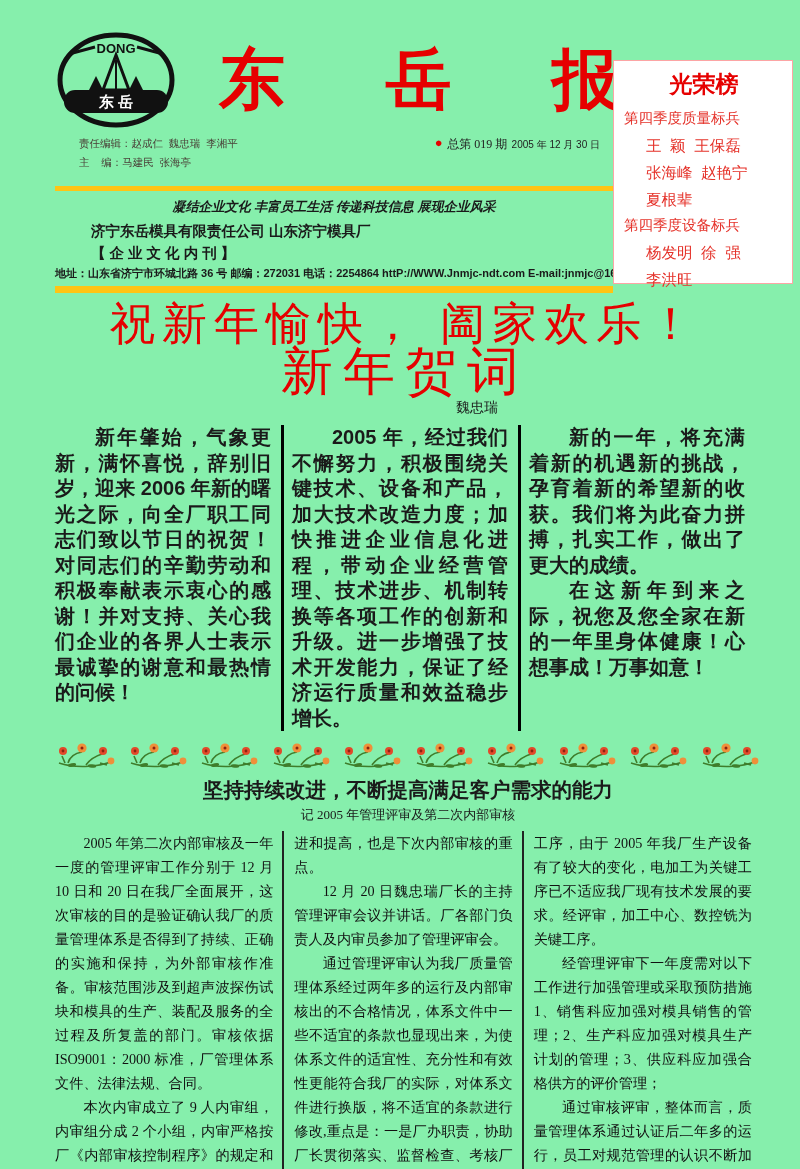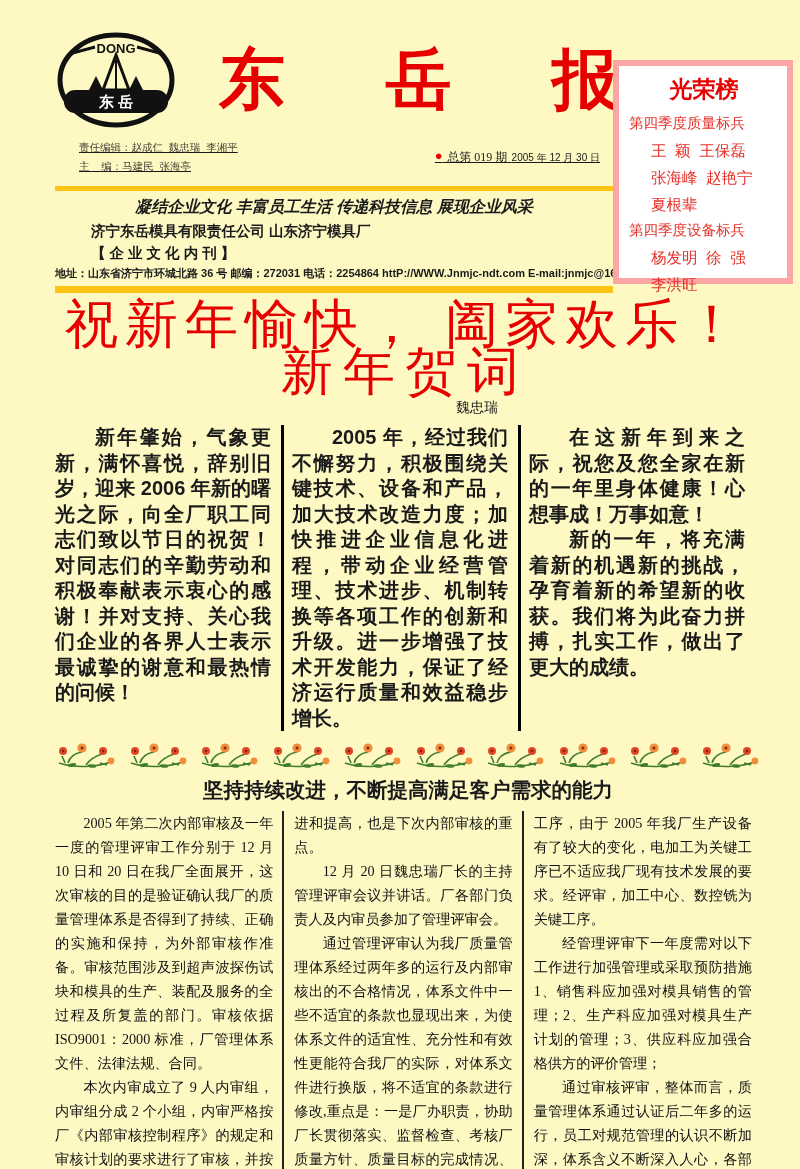--- a/index.html
+++ b/index.html
@@ -1,65 +1,65 @@
 <!DOCTYPE html>
 <html><head>
 <meta charset="utf-8">
 <style>
   html,body{margin:0;padding:0;background:#ffffff;}
   .page{
     position:relative;
     width:800px;height:1169px;
     margin:0 auto;
-    background:#fef9c3;
+    background:#86efac;
     overflow:hidden;
     font-family:"Liberation Sans","DejaVu Sans",sans-serif;
     color:#1a1a1a;
     box-sizing:border-box;
     padding:30px 10px 0 55px;
   }
   
   .header-left{width:555px;}
   .logo-title-row{display:flex;align-items:flex-start;}
   .logo{width:122px;height:100px;flex:0 0 auto;}
   .paper-title{
     flex:1;text-align:center;
     font-family:"Liberation Serif","DejaVu Serif",serif;
     font-weight:bold;color:#e60000;
     font-size:66px;line-height:100px;letter-spacing:42px;
     text-indent:42px;white-space:nowrap;
   }
-  .editors-issue-row{display:flex;justify-content:space-between;align-items:center;margin-top:4px;height:46px;text-decoration:underline;}
+  .editors-issue-row{display:flex;justify-content:space-between;align-items:flex-start;margin-top:4px;height:46px;}
   .editors{font-size:10.5px;line-height:19px;color:#4a4038;margin-left:24px;white-space:pre;}
   .issue{margin-right:10px;white-space:nowrap;padding-bottom:2px;}
   .issue .bullet{color:#e60000;font-size:13px;vertical-align:1px;}
   .issue .no{font-family:"Liberation Serif","DejaVu Serif",serif;font-size:12px;color:#222;}
   .issue .date{font-size:10px;color:#222;}
   
   .honor-box{
     position:absolute;top:60px;right:7px;width:180px;height:224px;
-    border:6px solid #fca5a5;background:#fff;box-sizing:border-box;
+    border:1px solid #fca5a5;background:#fff;box-sizing:border-box;
     padding:6px 8px 0 10px;
   }
   .honor-title{text-align:center;color:#e60000;font-weight:bold;font-size:23px;margin:2px 0 6px 0;}
   .honor-heading{color:#e5322a;font-size:14.5px;line-height:26px;font-family:Liberation Mono, monospace;}
   .honor-name{color:#e5322a;font-weight:normal;font-size:15.5px;line-height:27px;padding-left:22px;white-space:pre;}
   
   .masthead{width:558px;margin-top:6px;}
   .ybar{background:#ffc414;height:5px;width:100%;}
   .ybar.thick{height:7px;margin-top:3px;}
-  .slogans{font-size:16px;font-weight:bold;font-style:italic;text-align:center;line-height:26px;margin-top:3px;white-space:nowrap;}
+  .slogans{font-size:13px;font-weight:bold;font-style:italic;text-align:center;line-height:26px;margin-top:3px;white-space:nowrap;}
   .company-row{display:flex;justify-content:space-between;font-weight:bold;font-size:14.5px;line-height:22px;padding:0 4px 0 36px;white-space:nowrap;flex-direction:column;}
   .address{font-weight:bold;font-size:11px;line-height:19px;white-space:nowrap;}
   
   .greeting{width:700px;margin-top:6px;}
   .headline{
     font-family:"Liberation Serif","DejaVu Serif",serif;
     color:#e60000;text-align:center;
-    font-size:53px;line-height:50px;letter-spacing:7px;white-space:nowrap;
+    font-size:45px;line-height:50px;letter-spacing:7px;white-space:nowrap;
   }
   .subhead{
     font-family:"Liberation Serif","DejaVu Serif",serif;
     color:#e60000;text-align:center;
     font-size:52px;line-height:46px;letter-spacing:10px;
   }
   .author{font-size:14px;text-align:center;transform:translateX(72px);margin-top:4px;}
   .cols{display:flex;margin-top:8px;}
   .col{flex:1;box-sizing:border-box;}
   .cols.greet-cols .col{padding:0 10px 0 0;}
@@ -143,22 +143,22 @@
     <div class="subhead">新年贺词</div>
     <div class="author">魏忠瑞</div>
     <div class="cols greet-cols">
       <div class="col">
         <p>新年肇始，气象更新，满怀喜悦，辞别旧岁，迎来 2006 年新的曙光之际，向全厂职工同志们致以节日的祝贺！对同志们的辛勤劳动和积极奉献表示衷心的感谢！并对支持、关心我们企业的各界人士表示最诚挚的谢意和最热情的问候！</p>
       </div>
       <div class="col">
         <p>2005 年，经过我们不懈努力，积极围绕关键技术、设备和产品，加大技术改造力度；加快推进企业信息化进程，带动企业经营管理、技术进步、机制转换等各项工作的创新和升级。进一步增强了技术开发能力，保证了经济运行质量和效益稳步增长。</p>
       </div>
       <div class="col">
+        <p>新的一年，将充满着新的机遇新的挑战，孕育着新的希望新的收获。我们将为此奋力拼搏，扎实工作，做出了更大的成绩。</p>
         <p>在这新年到来之际，祝您及您全家在新的一年里身体健康！心想事成！万事如意！</p>
-        <p>新的一年，将充满着新的机遇新的挑战，孕育着新的希望新的收获。我们将为此奋力拼搏，扎实工作，做出了更大的成绩。</p>
       </div>
     </div>
   </div>
 
   <div class="flower-row" id="flower-row">
       <svg width="62" height="30" viewBox="0 0 62 30">
         <g stroke="#3f7d2b" stroke-width="1.6" fill="none">
           <path d="M4 22 C 18 27, 42 27, 58 20"></path>
           <path d="M13 22 C 15 15, 21 12, 27 11"></path>
           <path d="M31 24 C 35 18, 41 15, 47 13"></path>
@@ -354,20 +354,21 @@
         <circle cx="48" cy="10" r="4" fill="#e2492a"></circle>
         <circle cx="56" cy="20" r="3.4" fill="#ef8f3a"></circle>
         <circle cx="8" cy="10" r="1.4" fill="#8c2210"></circle>
         <circle cx="27" cy="7" r="1.5" fill="#8c2210"></circle>
         <circle cx="48" cy="10" r="1.4" fill="#8c2210"></circle>
       </svg>
     </div>
 
   <div class="article">
     <div class="article-title">坚持持续改进，不断提高满足客户需求的能力</div>
+    <div class="article-subtitle">记 2005 年管理评审及第二次内部审核</div>
     <div class="cols article-cols">
       <div class="col">
         <p>2005 年第二次内部审核及一年一度的管理评审工作分别于 12 月 10 日和 20 日在我厂全面展开，这次审核的目的是验证确认我厂的质量管理体系是否得到了持续、正确的实施和保持，为外部审核作准备。审核范围涉及到超声波探伤试块和模具的生产、装配及服务的全过程及所复盖的部门。审核依据 ISO9001：2000 标准，厂管理体系文件、法律法规、合同。</p>
         <p>本次内审成立了 9 人内审组，内审组分成 2 个小组，内审严格按厂《内部审核控制程序》的规定和审核计划的要求进行了审核，并按计划顺利完成，取得了预期的成果。通过这次审核共有 12 个部门，17 项不合格，分布情况如下：销售科(模具)2 项，供应科 2 项，生产科 2 项，劳资科 1 项，设备科 1 项，质检科 2 项，技术科 2 项，机一车间 2 项，机二车间 2 项，热处理 1 项。不合格项中供应科、技术科、销售科的模具合同管理、生产科的模具生产计划的管理问题较为突出，有待进一步改</p>
       </div>
       <div class="col">
         <p class="cont">进和提高，也是下次内部审核的重点。</p>
         <p>12 月 20 日魏忠瑞厂长的主持管理评审会议并讲话。厂各部门负责人及内审员参加了管理评审会。</p>
         <p>通过管理评审认为我厂质量管理体系经过两年多的运行及内部审核出的不合格情况，体系文件中一些不适宜的条款也显现出来，为使体系文件的适宜性、充分性和有效性更能符合我厂的实际，对体系文件进行换版，将不适宜的条款进行修改,重点是：一是厂办职责，协助厂长贯彻落实、监督检查、考核厂质量方针、质量目标的完成情况、工作质量完成情况。二是关键</p>
       </div>

